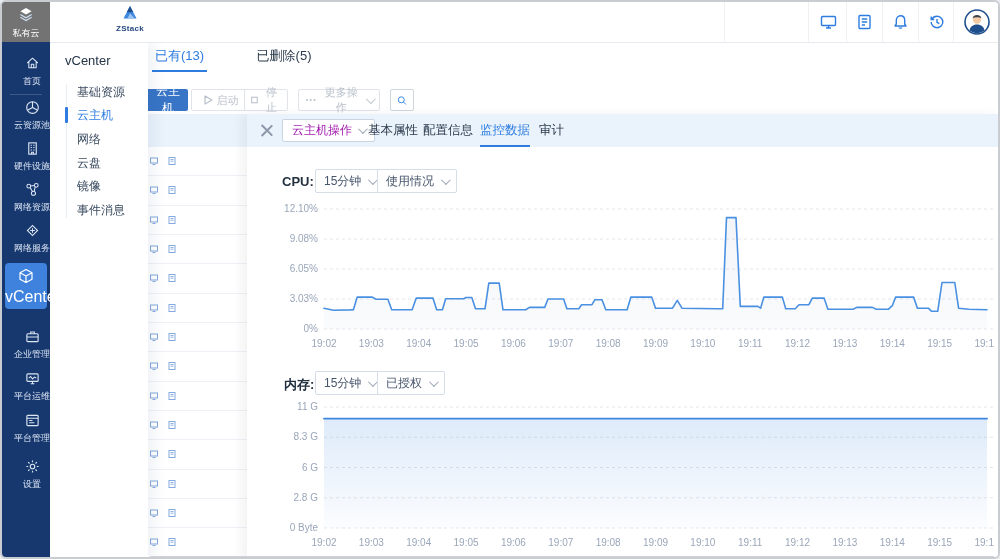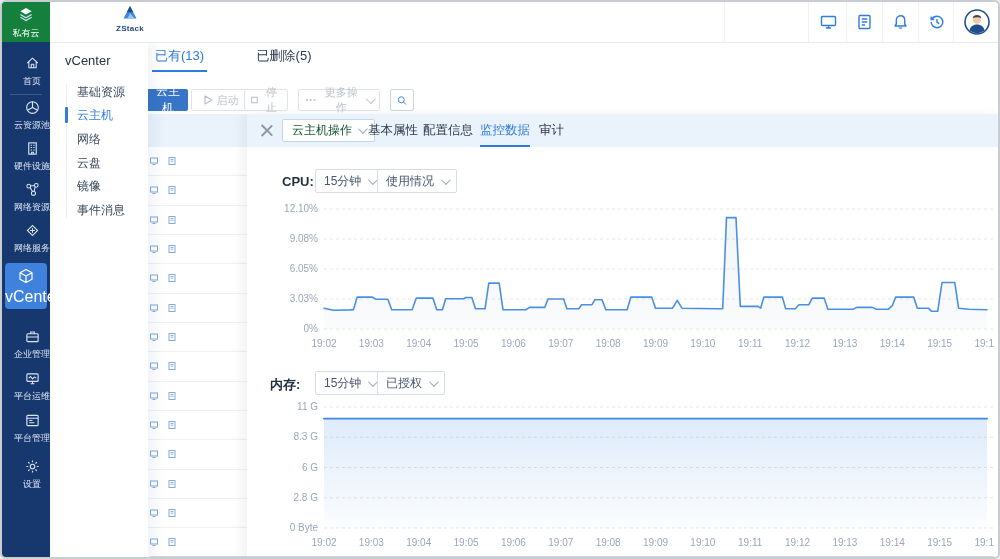--- a/index.html
+++ b/index.html
@@ -1,20 +1,20 @@
 <!DOCTYPE html>
 <html><head>
 <meta charset="utf-8">
 <style>
   html,body{margin:0;padding:0;background:#e9ebee;font-family:"Liberation Sans","DejaVu Sans",sans-serif;}
   .frame{position:relative;width:1000px;height:559px;background:#fff;border:2px solid #c9cdd2;border-radius:6px;overflow:hidden;box-sizing:border-box;}
   .abs{position:absolute;}
   
   .sidebar{left:0;top:0;width:48px;height:559px;background:#17386e;z-index:9;}
-  .brand{left:0;top:0;width:48px;height:40px;background:#15803d;text-align:center;cursor:pointer;}
+  .brand{left:0;top:0;width:48px;height:40px;background:#737373;text-align:center;cursor:pointer;}
   .brand .lbl{display:block;font-size:9px;color:#fff;margin-top:1px;}
   .sb-item{left:0;width:60px;text-align:center;color:#d9e3f3;cursor:pointer;}
   .sb-item .lbl{display:block;font-size:9px;line-height:11px;margin-top:2px;letter-spacing:0;}
   .sb-item svg{display:inline-block;vertical-align:top;}
   .sb-active{left:3px;width:42px;height:46px;background:#3e82dd;border-radius:4px;text-align:center;color:#fff;cursor:pointer;padding-top:2px;box-sizing:border-box;}
   .sb-div{left:8px;width:32px;height:1px;background:rgba(255,255,255,.16);}
   
   .tophdr{left:48px;top:0;width:952px;height:40px;background:#fff;border-bottom:1px solid #e7eaee;z-index:8;}
   .logo{left:27px;top:3px;width:44px;height:34px;text-align:center;cursor:pointer;margin-left:31px;}
   .logo .t{display:block;font-size:8px;font-weight:bold;color:#27497f;letter-spacing:.3px;margin-top:0px;}
@@ -42,21 +42,21 @@
   .list-hdr{left:146px;top:112px;width:99px;height:33px;background:#eaf3fb;border-bottom:1px solid #dde8f2;z-index:1;}
   .list-rows{left:146px;top:145px;width:99px;height:409px;z-index:1;overflow:hidden;}
   .lrow{height:29.35px;box-sizing:border-box;border-bottom:1px solid #eef2f7;position:relative;cursor:pointer;background:#fff;}
   .lrow svg{position:absolute;top:10px;opacity:.85;}
   
   .detail{left:245px;top:112px;width:755px;height:447px;background:#fff;box-shadow:-6px 0 10px rgba(0,0,0,.05);z-index:3;}
   .d-hdr{position:absolute;left:0;top:0;width:755px;height:33px;background:#eaf3fb;}
   .x-ico{position:absolute;left:12px;top:9px;width:15px;height:15px;cursor:pointer;}
   .x-ico:before,.x-ico:after{content:"";position:absolute;left:7px;top:0;width:1.6px;height:15px;background:#8b97a8;}
   .x-ico:before{transform:rotate(45deg);} .x-ico:after{transform:rotate(-45deg);}
-  .act-btn{position:absolute;left:35px;top:5px;height:23px;padding:0 9px;background:#fff;border:1px solid #c8d5e2;border-radius:2px;font-size:12px;color:#14532d;display:flex;align-items:center;gap:6px;cursor:pointer;}
+  .act-btn{position:absolute;left:35px;top:5px;height:23px;padding:0 9px;background:#fff;border:1px solid #c8d5e2;border-radius:2px;font-size:12px;color:#a21caf;display:flex;align-items:center;gap:6px;cursor:pointer;}
   .dtab{position:absolute;top:0;height:33px;line-height:33px;font-size:12.5px;color:#2b3a4d;cursor:pointer;}
   .dtab.on{color:#2e7ce0;border-bottom:2px solid #2e7ce0;box-sizing:border-box;}
   .chart-title{position:absolute;font-size:13px;font-weight:bold;color:#22303f;}
   .sel{position:absolute;height:24px;box-sizing:border-box;background:#fff;border:1px solid #d5dde8;border-radius:2px;font-size:12px;color:#47566c;display:flex;align-items:center;gap:7px;padding:0 8px;cursor:pointer;}
   .chart-svg{position:absolute;left:35px;width:712px;height:152px;}
   .scrollbar{left:147px;top:554px;width:846px;height:5px;background:#cdd2d9;border-radius:2.5px;z-index:10;cursor:pointer;}
   svg text{font-family:"Liberation Sans","DejaVu Sans",sans-serif;}
 </style>
 </head>
 <body>
@@ -448,21 +448,21 @@
         <defs>
           <linearGradient id="chart-0-g0" x1="0" y1="0" x2="0" y2="1">
             <stop offset="0%" stop-color="rgba(125,152,190,0.10)"></stop>
             <stop offset="100%" stop-color="rgba(125,152,190,0.04)"></stop>
           </linearGradient>
         </defs>
         <path d="M42.0,106.2L51.5,108.2L68.0,107.9L71.4,107.7L75.2,95.1L90.3,95.1L94.1,97.2L105.9,97.2L109.7,107.8L130.1,107.8L134.3,96.1L150.9,96.1L154.7,107.8L160.4,107.8L163.7,96.8L181.7,96.8L184.1,95.5L189.8,95.5L193.5,106.8L203.0,106.8L206.8,81.1L217.2,81.1L221.0,107.8L243.7,107.8L247.5,105.4L262.7,105.4L266.0,97.0L281.6,97.0L284.9,106.8L296.8,106.8L299.6,102.7L310.0,102.7L312.9,97.7L320.0,97.7L323.8,107.8L345.1,107.8L348.9,95.1L369.7,95.1L373.5,106.2L390.5,106.2L395.3,98.4L400.0,106.2L435.1,106.8L440.7,106.8L444.5,15.6L454.0,15.6L458.3,104.4L475.8,104.4L478.6,106.2L481.9,95.1L500.4,95.1L503.7,106.8L513.2,106.8L517.0,102.7L526.9,102.7L530.3,96.1L542.1,96.1L545.9,107.2L571.0,107.2L574.8,105.4L590.4,105.4L594.2,107.2L606.5,107.2L610.3,103.7L613.6,95.1L631.6,95.1L635.4,106.2L646.3,106.2L649.6,109.3L655.7,109.3L660.0,80.5L672.8,80.5L676.6,106.2L687.0,107.2L705.0,107.8L705.0,127L42.0,127Z" fill="url(#chart-0-g0)" stroke="none"></path>
         <path d="M42.0,106.2L51.5,108.2L68.0,107.9L71.4,107.7L75.2,95.1L90.3,95.1L94.1,97.2L105.9,97.2L109.7,107.8L130.1,107.8L134.3,96.1L150.9,96.1L154.7,107.8L160.4,107.8L163.7,96.8L181.7,96.8L184.1,95.5L189.8,95.5L193.5,106.8L203.0,106.8L206.8,81.1L217.2,81.1L221.0,107.8L243.7,107.8L247.5,105.4L262.7,105.4L266.0,97.0L281.6,97.0L284.9,106.8L296.8,106.8L299.6,102.7L310.0,102.7L312.9,97.7L320.0,97.7L323.8,107.8L345.1,107.8L348.9,95.1L369.7,95.1L373.5,106.2L390.5,106.2L395.3,98.4L400.0,106.2L435.1,106.8L440.7,106.8L444.5,15.6L454.0,15.6L458.3,104.4L475.8,104.4L478.6,106.2L481.9,95.1L500.4,95.1L503.7,106.8L513.2,106.8L517.0,102.7L526.9,102.7L530.3,96.1L542.1,96.1L545.9,107.2L571.0,107.2L574.8,105.4L590.4,105.4L594.2,107.2L606.5,107.2L610.3,103.7L613.6,95.1L631.6,95.1L635.4,106.2L646.3,106.2L649.6,109.3L655.7,109.3L660.0,80.5L672.8,80.5L676.6,106.2L687.0,107.2L705.0,107.8" fill="none" stroke="#4a90e2" stroke-width="1.6" stroke-linejoin="round" stroke-linecap="round"></path>
       </svg>
 
-    <span class="chart-title" style="left:23px;top:262px">内存:</span>
+    <span class="chart-title" style="left:37px;top:262px">内存:</span>
     <button class="sel" style="left:68px;top:257px">
       <span>15分钟</span>
         <span class="chev"></span>
     </button>
     <button class="sel" style="left:130px;top:257px">
       <span>已授权</span>
         <span class="chev"></span>
     </button>
     <svg class="chart-svg" id="chart-1" style="top:286px" viewBox="0 0 712 152">
         <line x1="42" x2="712" y1="7" y2="7" stroke="#e2e6ec" stroke-dasharray="3 3" stroke-width="1"></line>

